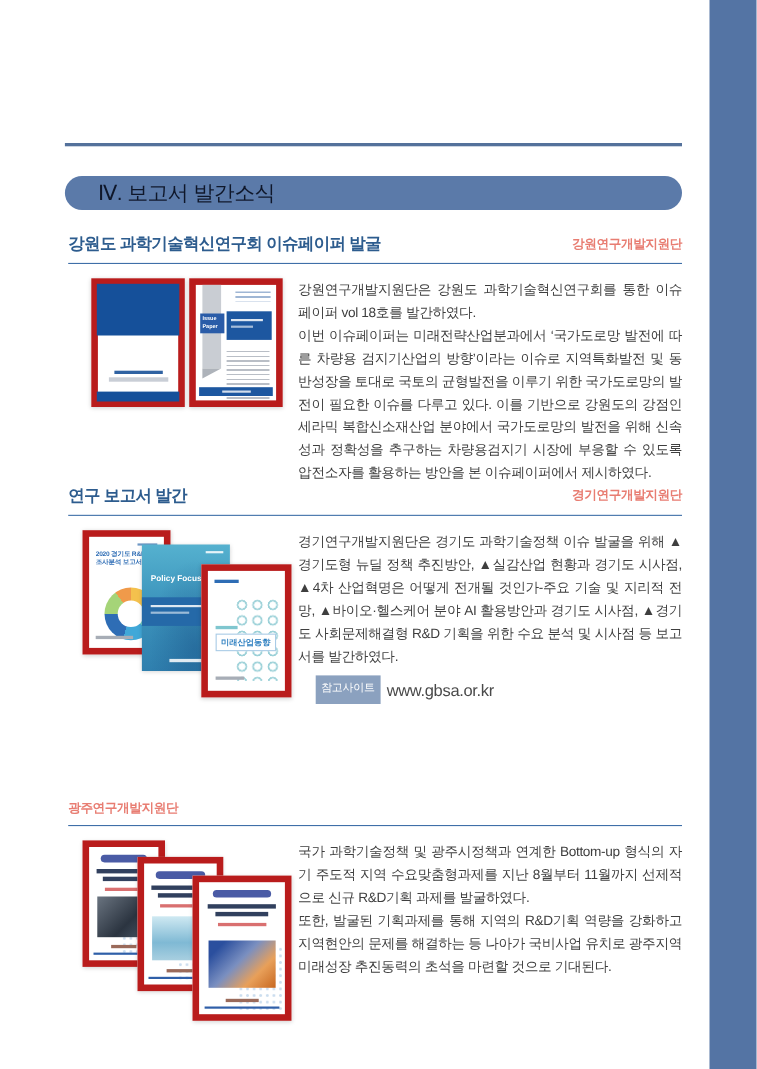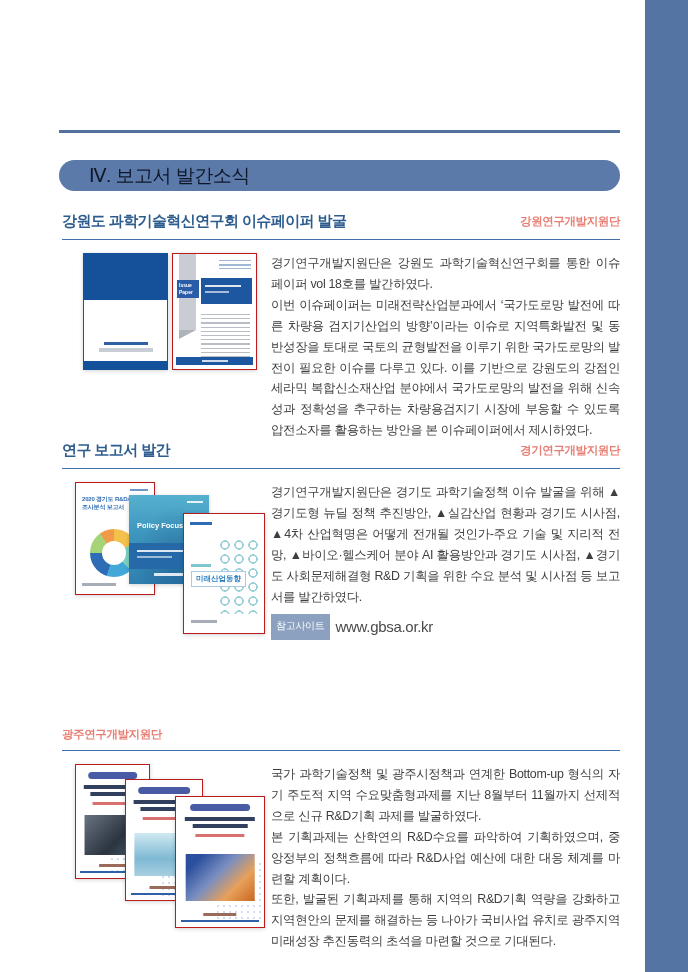--- a/index.html
+++ b/index.html
@@ -25,26 +25,26 @@
   .sec-org { font-size:11.5px; font-weight:bold; color:#e87d72; letter-spacing:-0.4px; }
   .article { display:flex; margin-top:13px; align-items:flex-start; }
   .img-wrap { position:relative; flex:none; }
   .iw1 { margin-left:21px; width:174px; height:117px; }
   .iw2 { margin-left:13px; width:190px; height:153px; }
   .iw3 { margin-left:13px; width:190px; height:165px; }
   .text-col { width:349px; margin-left:auto; font-size:12.4px; line-height:20.9px; color:#3e3e3e;
               text-align:justify; letter-spacing:-0.3px; }
   .text-col p { margin:0; }
 
-  .ref-row { display:flex; align-items:center; margin-top:7px; }
+  .ref-row { display:flex; align-items:flex-end; margin-top:7px;margin-left:16px; }
   .ref-badge { background:#8ba1bf; color:#ffffff; font-size:10px; padding:2px 5px 2.5px 5px; letter-spacing:-0.3px; }
   .ref-url { font-size:15px; color:#4a4a4a; margin-left:6px; }
 
   
-  .cover { position:absolute; background:#ffffff; border:1px solid #b91c1c; box-shadow:0 1px 4px rgba(0,0,0,.18); }
+  .cover { position:absolute; background:#ffffff; border:6px solid #b91c1c; box-shadow:0 1px 4px rgba(0,0,0,.18); }
 
   
   .c1a { left:0; top:0; width:85px; height:117px; }
   .c1a .blue-top { position:absolute; top:-1px; left:-1px; right:-1px; height:47px; background:#15509a; }
   .c1a .t1 { position:absolute; bottom:24px; left:50%; transform:translateX(-50%); width:44px; height:3px; background:#2f62a2; }
   .c1a .t2 { position:absolute; bottom:17px; left:50%; transform:translateX(-50%); width:54px; height:4px; background:#c9ced6; }
   .c1a .blue-bottom { position:absolute; bottom:-1px; left:-1px; right:-1px; height:9px; background:#15509a; }
   .c1b { left:89px; top:0; width:85px; height:117px; }
   .c1b .strip { position:absolute; left:6px; top:0; width:17px; height:76px; background:#c9cdd3; }
   .c1b .fold { position:absolute; left:6px; top:76px; width:0; height:0; border-top:9px solid #aeb3ba; border-right:17px solid transparent; }
@@ -62,21 +62,21 @@
 
   
   .c2a { left:0; top:0; width:80px; height:113px; }
   .c2a .mini { position:absolute; top:6px; right:6px; width:18px; height:2px; background:#6f98c6; }
   .c2a .ttl { position:absolute; top:13px; left:6px; width:64px; font-size:6px; line-height:7.5px;
               font-weight:bold; color:#2e6db5; letter-spacing:-0.2px; }
   .c2a .donut { position:absolute; left:14px; top:46px; width:48px; height:48px; border-radius:50%;
                 background:conic-gradient(#f4c14d 0 18%,#7ed0c0 18% 38%,#41a8d8 38% 55%,#2e6db5 55% 75%,#a5d478 75% 90%,#f09a4a 90% 100%); }
   .c2a .donut::after { content:""; position:absolute; inset:12px; background:#ffffff; border-radius:50%; }
   .c2a .foot { position:absolute; bottom:8px; left:6px; width:34px; height:3px; background:#a7adb6; }
-  .c2b { left:54px; top:13px; width:80px; height:89px; border:none;
+  .c2b { left:54px; top:13px; width:80px; height:115px; border:none;
          background:linear-gradient(180deg,#55b1cf 0%,#3d95bd 45%,#2f7fae 100%); }
   .c2b .bar { position:absolute; top:6px; right:6px; width:16px; height:2px; background:rgba(255,255,255,.85); }
   .c2b .pf { position:absolute; top:26px; left:8px; color:#ffffff; font-size:7.5px; font-weight:bold; }
   .c2b .band2 { position:absolute; top:48px; left:0; right:0; height:26px; background:#2569a8; }
   .c2b .band2::before { content:""; position:absolute; left:8px; top:7px; width:62%; height:2px; background:rgba(255,255,255,.85); }
   .c2b .band2::after { content:""; position:absolute; left:8px; top:13px; width:44%; height:2px; background:rgba(255,255,255,.55); }
   .c2b .blob { position:absolute; inset:0; background:radial-gradient(ellipse at 60% 82%,rgba(20,70,125,.38),transparent 60%); }
   .c2b .bfoot { position:absolute; bottom:8px; left:50%; transform:translateX(-50%); width:30px; height:3px; background:rgba(255,255,255,.85); }
   .c2c { left:108px; top:31px; width:82px; height:121px; }
   .c2c .mini { position:absolute; top:8px; left:6px; width:22px; height:2.5px; background:#2e6db5; }
@@ -139,21 +139,21 @@
           <div class="strip"></div>
           <div class="fold"></div>
           <div class="ip-box">Issue Paper</div>
           <div class="tr-lines"></div>
           <div class="band"></div>
           <div class="body-lines"></div>
           <div class="blue-bottom2"></div>
         </div>
       </div>
       <div class="text-col">
-        <p>경기연구개발지원단은 강원도 과학기술혁신연구회를 통한 이슈페이퍼 vol 18호를 발간하였다.</p>
+        <p>강원연구개발지원단은 강원도 과학기술혁신연구회를 통한 이슈페이퍼 vol 18호를 발간하였다.</p>
         <p>이번 이슈페이퍼는 미래전략산업분과에서 ‘국가도로망 발전에 따른 차량용 검지기산업의 방향’이라는 이슈로 지역특화발전 및 동반성장을 토대로 국토의 균형발전을 이루기 위한 국가도로망의 발전이 필요한 이슈를 다루고 있다. 이를 기반으로 강원도의 강점인 세라믹 복합신소재산업 분야에서 국가도로망의 발전을 위해 신속성과 정확성을 추구하는 차량용검지기 시장에 부응할 수 있도록 압전소자를 활용하는 방안을 본 이슈페이퍼에서 제시하였다.</p>
       </div>
     </div>
   </div>
 
   <div class="section s2">
     <div class="title-row">
       <span class="sec-title">연구 보고서 발간</span>
       <span class="sec-org">경기연구개발지원단</span>
     </div>
@@ -222,19 +222,18 @@
           <div class="tl1"></div>
           <div class="tl2"></div>
           <div class="red"></div>
           <div class="photo ph-c"></div>
           <div class="foot3"></div>
           <div class="bline"></div>
         </div>
       </div>
       <div class="text-col">
         <p>국가 과학기술정책 및 광주시정책과 연계한 Bottom-up 형식의 자기 주도적 지역 수요맞춤형과제를 지난 8월부터 11월까지 선제적으로 신규 R&amp;D기획 과제를 발굴하였다.</p>
-        <p>본 기획과제는 산학연의 R&amp;D수요를 파악하여 기획하였으며, 중앙정부의 정책흐름에 따라 R&amp;D사업 예산에 대한 대응 체계를 마련할 계획이다.</p>
         <p>또한, 발굴된 기획과제를 통해 지역의 R&amp;D기획 역량을 강화하고 지역현안의 문제를 해결하는 등 나아가 국비사업 유치로 광주지역 미래성장 추진동력의 초석을 마련할 것으로 기대된다.</p>
       </div>
     </div>
   </div>
 
 </div>
 
 </body></html>

